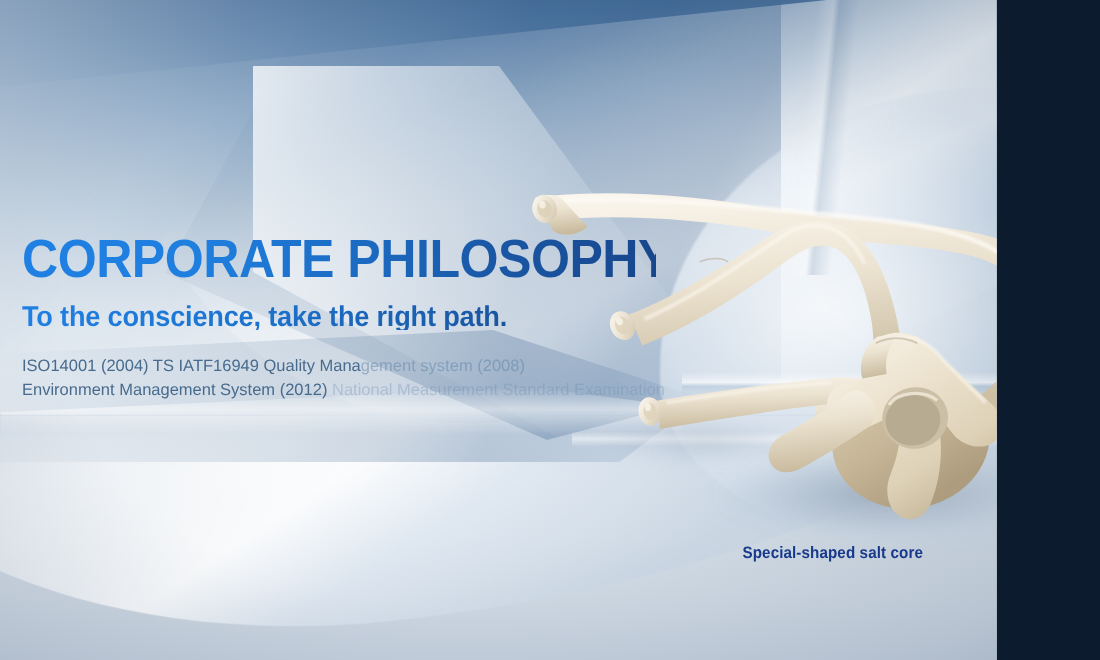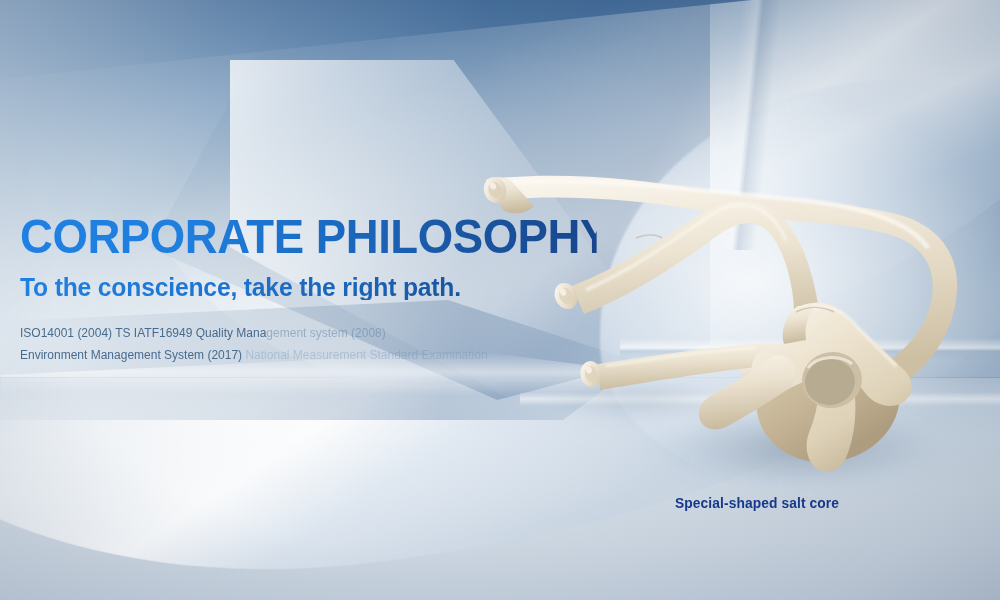--- a/index.html
+++ b/index.html
@@ -1,21 +1,21 @@
 <!DOCTYPE html>
 <html><head>
 <meta charset="utf-8">
 <title>Corporate Philosophy Banner</title>
 <style>
   html,body{margin:0;padding:0;background:#0c1c2e;}
   *{box-sizing:border-box;}
 
   #banner{
     position:relative;
-    width:1000px;height:600px;
+    width:906px;height:600px;
     overflow:hidden;
     font-family:"Liberation Sans","DejaVu Sans",sans-serif;
     background:#fef9c3;
   }
 
   
   .layer{position:absolute;top:0;left:0;width:1000px;height:600px;}
 
   
   #bg-base{
@@ -217,21 +217,21 @@
       #1f80e3 0%, #1d74d0 34%, #1a5cab 66%, #173f80 100%);
     -webkit-background-clip:text;
     background-clip:text;
     color:transparent;
     -webkit-text-fill-color:transparent;
   }
   #certs{
     margin:22px 0 0 0;
     padding:0;
     list-style:none;
-    font-size:12px;
+    font-size:15px;
     line-height:22px;
     white-space:nowrap;
   }
   #certs li{
     color:#3f6488;
     opacity:.94;
   }
   
   #certs li span.fade{
     color:#5f84a8;
@@ -424,21 +424,21 @@
   <div id="text-block">
     <h1 id="headline">CORPORATE PHILOSOPHY</h1>
 
     <h2 id="subheadline">To the conscience, take the right path.</h2>
 
     <ul id="certs">
       <li>
         <span>ISO14001 (2004)  TS IATF16949 Quality Mana</span><span class="fade">gement system (2008)</span>
       </li>
       <li>
-        <span>Environment Management System (2017)</span><span class="fade2">   National Measurement Standard Examination</span>
+        <span>Environment Management System (2012)</span><span class="fade2">   National Measurement Standard Examination</span>
       </li>
     </ul>
   </div>
 
   <div id="caption">Special-shaped salt core</div>
 
   <div class="layer" id="vignette"></div>
 </div>
 
 </body></html>

